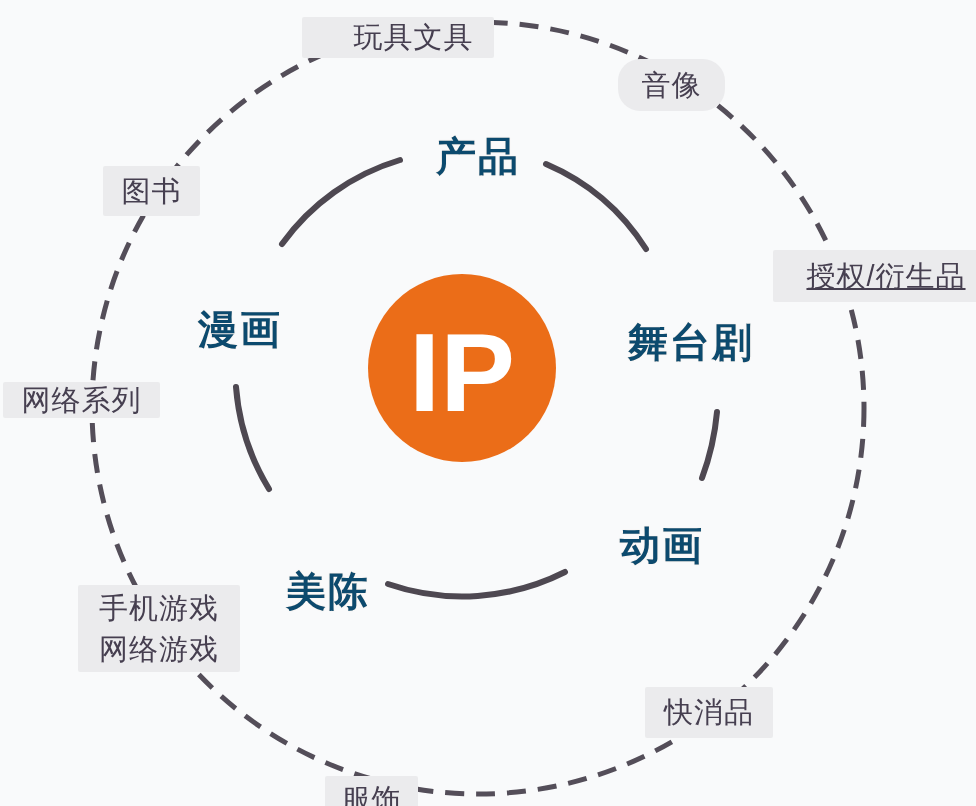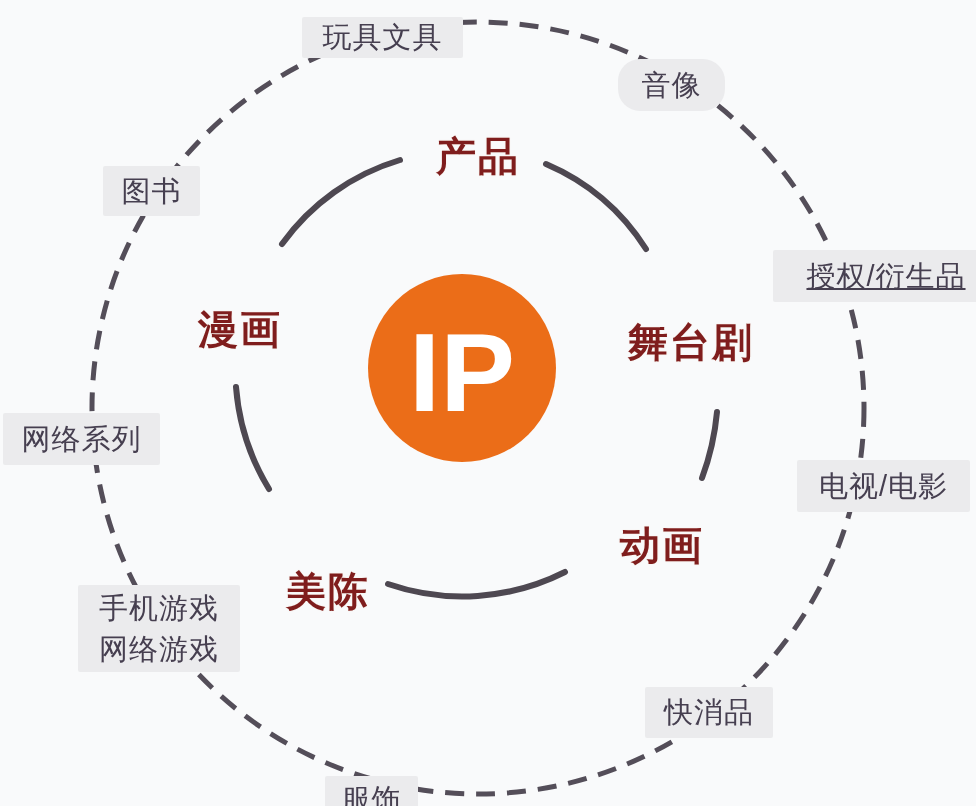--- a/index.html
+++ b/index.html
@@ -10,21 +10,21 @@
   }
   .ring-svg { position:absolute; left:0; top:0; }
   .outer-box {
     position:absolute; display:flex; align-items:center; justify-content:center;
     background:#ebebed; color:#463f50; font-size:29px; line-height:1.2;
     border-radius:2px; text-align:center; letter-spacing:1px;
   }
   .outer-box.two-line { flex-direction:column; line-height:1.38; }
   .inner-label {
     position:absolute; transform:translate(-50%,-50%);
-    color:#7f1d1d; font-size:40px; font-weight:bold; white-space:nowrap;
+    color:#0c4a6e; font-size:40px; font-weight:bold; white-space:nowrap;
     letter-spacing:2px;
     text-shadow:0 0 2px rgba(255,255,255,0.9), 0 0 1px rgba(190,90,10,0.35);
   }
   .ip-text {
     font-family:"Liberation Sans", sans-serif;
     font-weight:bold; fill:#ffffff;
   }
 </style>
 </head>
 <body>
@@ -46,43 +46,40 @@
     <circle cx="462" cy="368" r="94" fill="#eb6d18"></circle>
     <text class="ip-text" x="462" y="372" font-size="112" text-anchor="middle" dominant-baseline="central">IP</text>
   </svg>
 
   <div class="inner-label" style="left:478px; top:156px;">产品</div>
   <div class="inner-label" style="left:691px; top:342px;">舞台剧</div>
   <div class="inner-label" style="left:662px; top:545px;">动画</div>
   <div class="inner-label" style="left:328px; top:591px;">美陈</div>
   <div class="inner-label" style="left:240px; top:329px;">漫画</div>
 
-  <div class="outer-box" style="left:302px; top:17px; width:161px; height:41px;">
+  <div class="outer-box" style="left:302px; top:17px; width:161px; height:41px;padding-left:31px;">
     <span>玩具文具</span>
   </div>
 
   <div class="outer-box" style="left:618px; top:59px; width:107px; height:52px;border-radius:22px;">
     <span>音像</span>
   </div>
 
   <div class="outer-box" style="left:103px; top:166px; width:97px; height:50px;font-family:Liberation Serif, serif;">
     <span>图书</span>
   </div>
 
   <div class="outer-box" style="left:773px; top:250px; width:226px; height:52px;text-decoration:underline;">
     <span>授权/衍生品</span>
   </div>
 
-  <div class="outer-box" style="left:3px; top:413px; width:157px; height:52px;">
+  <div class="outer-box" style="left:3px; top:382px; width:157px; height:36px;">
     <span>网络系列</span>
   </div>
 
-  <div class="outer-box" style="left:797px; top:460px; width:173px; height:52px;">
-    <span>电视/电影</span>
-  </div>
 
   <div class="outer-box two-line" style="left:78px; top:585px; width:162px; height:87px;">
     <span>手机游戏</span>
     <span>网络游戏</span>
   </div>
 
   <div class="outer-box" style="left:645px; top:687px; width:128px; height:51px;">
     <span>快消品</span>
   </div>
 

